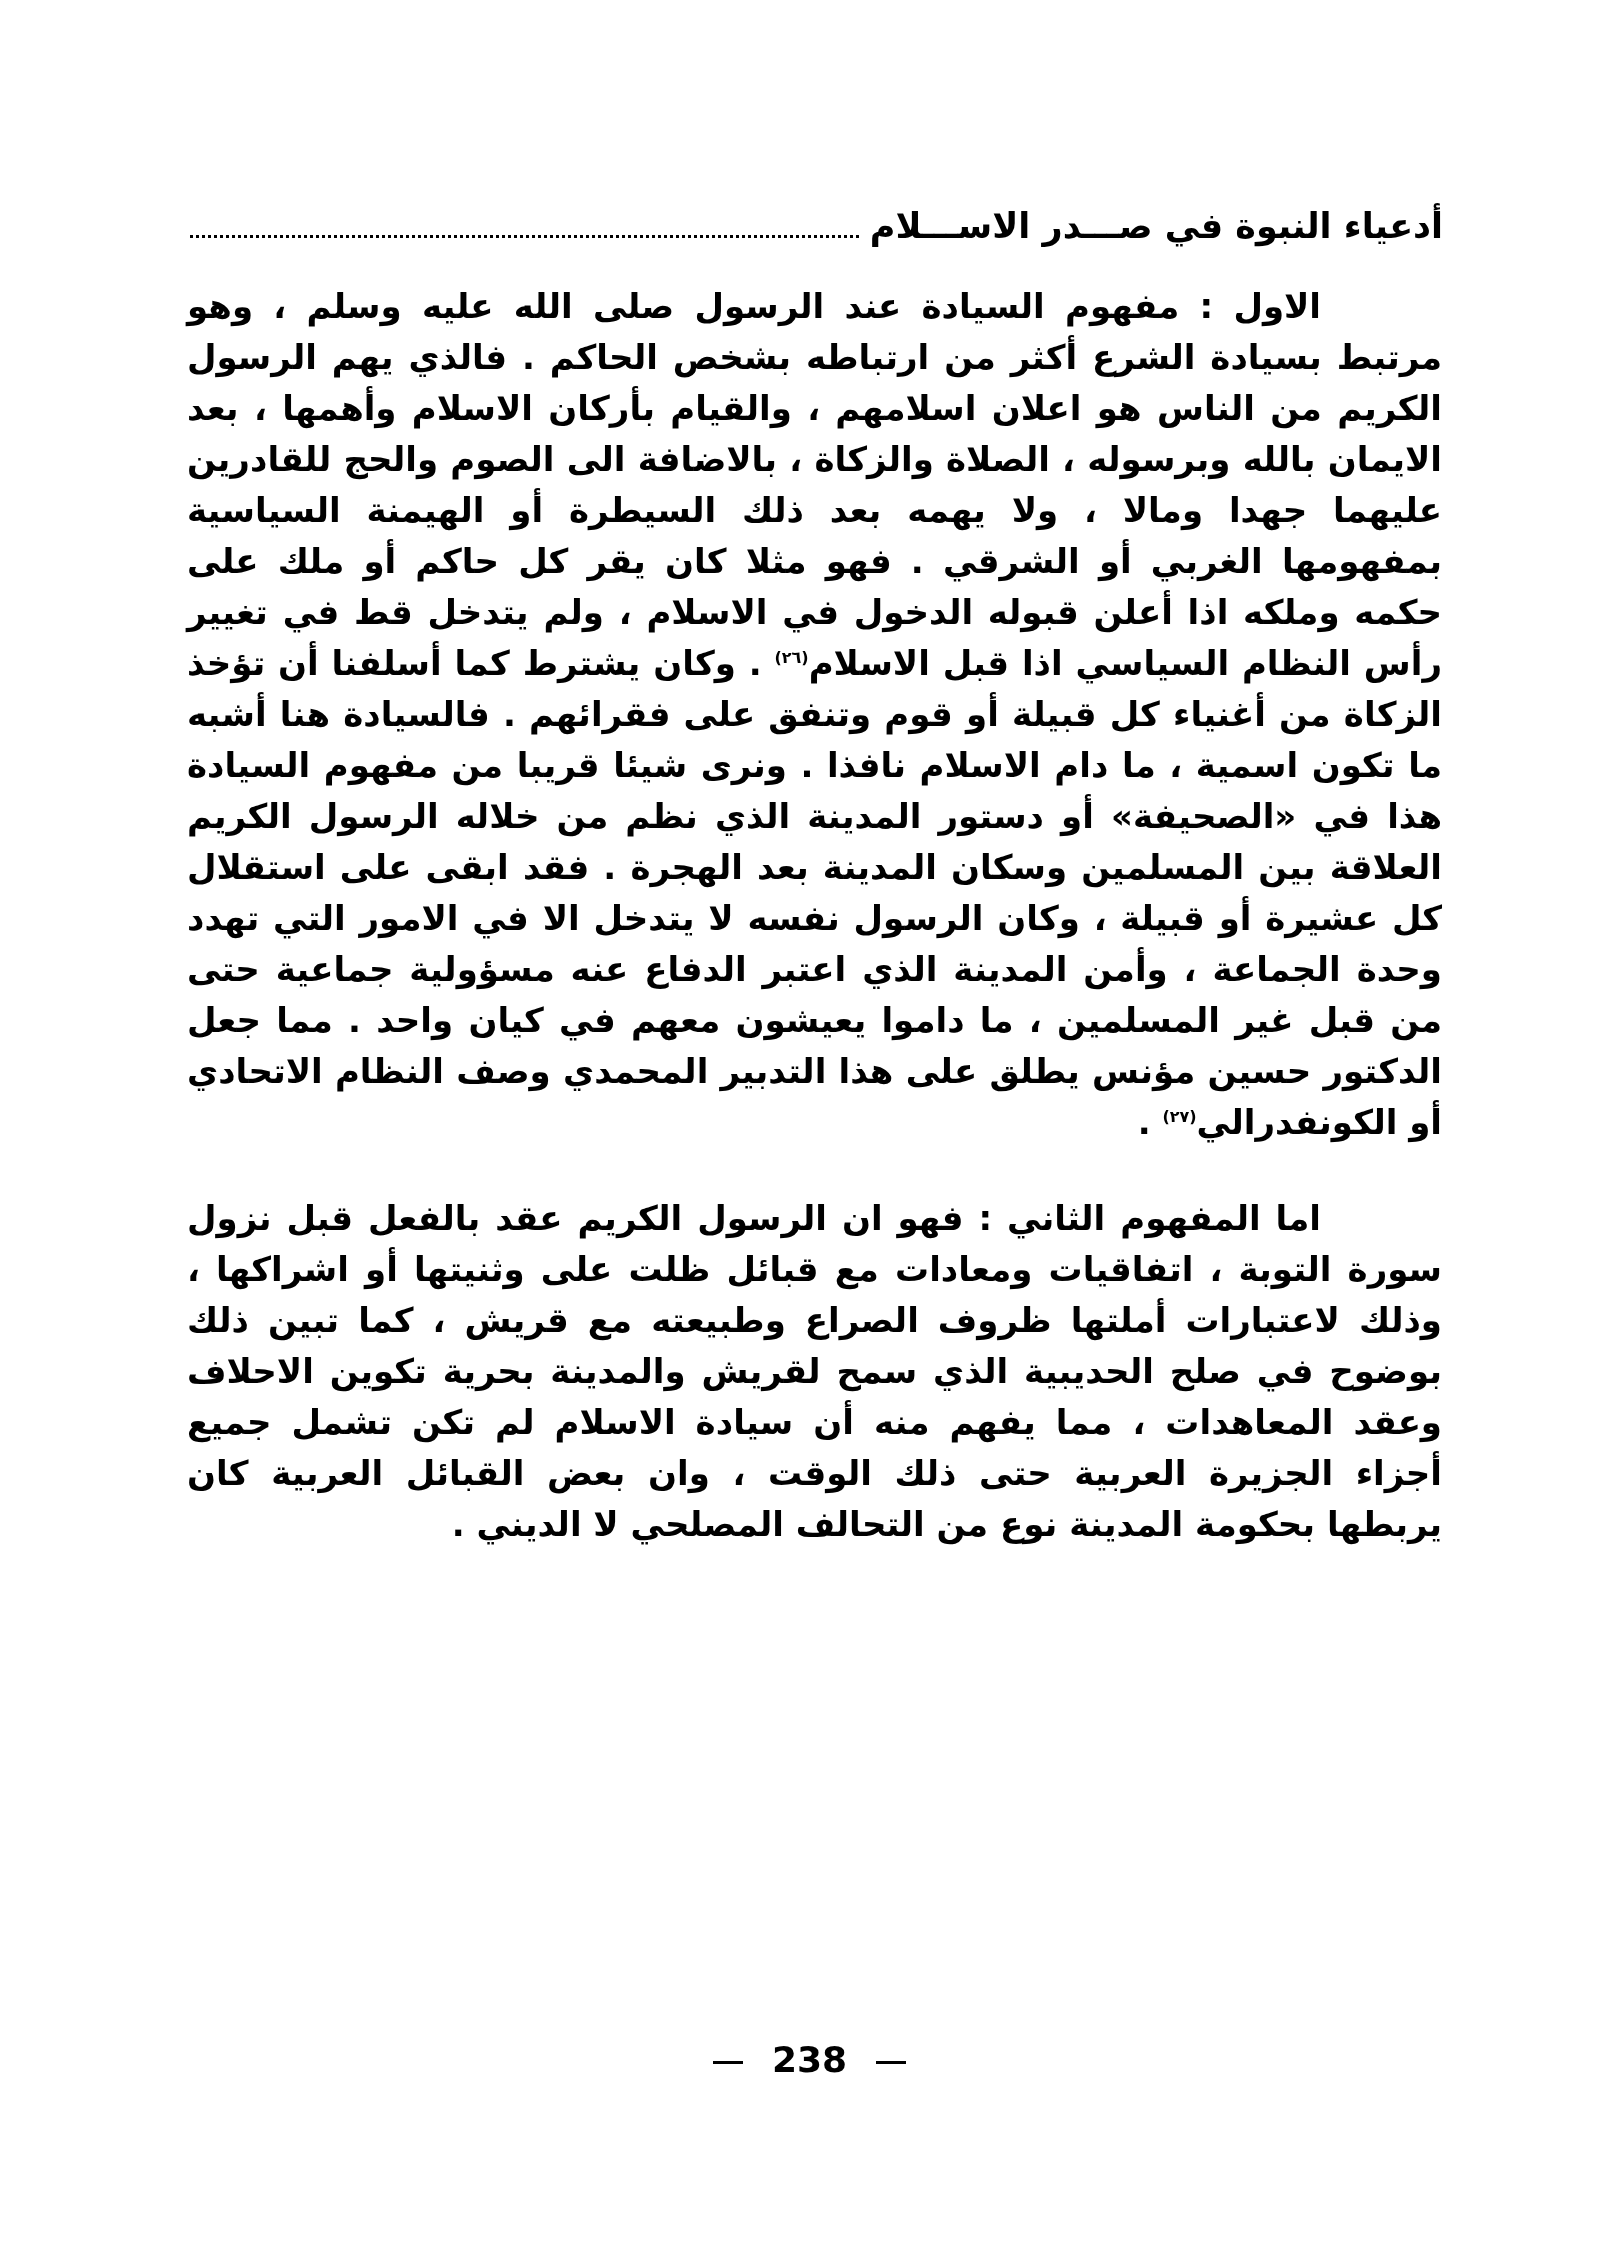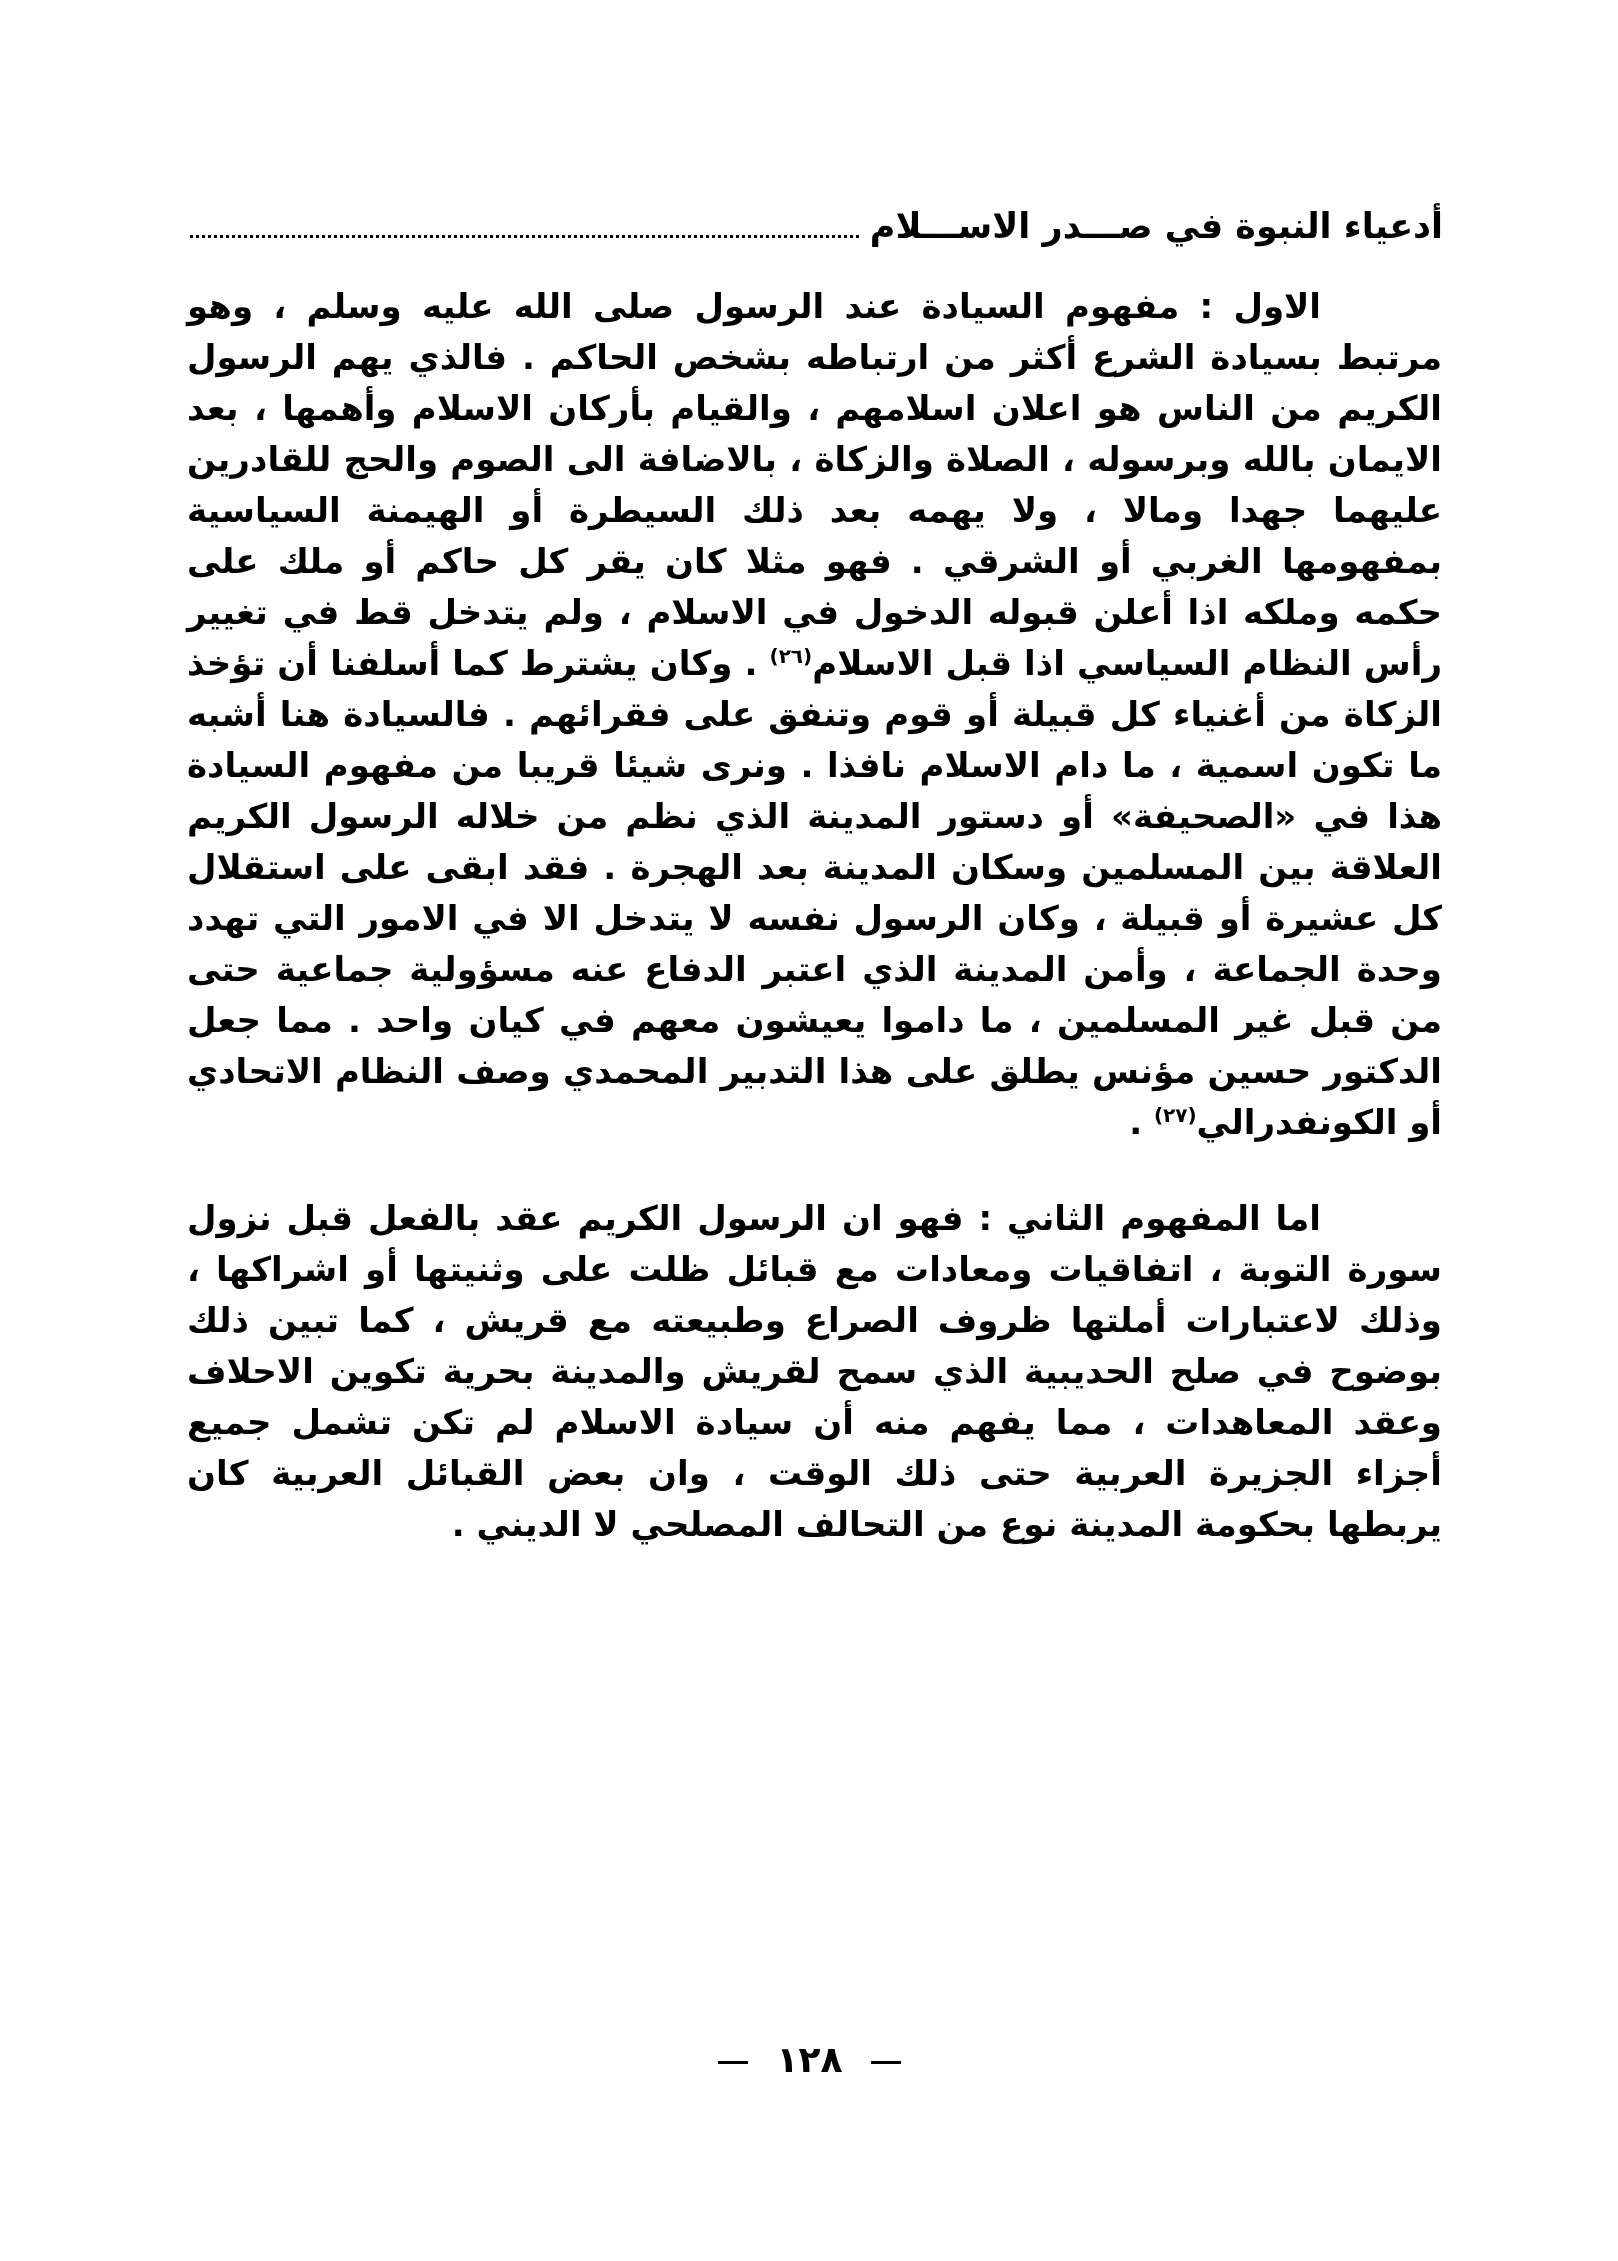--- a/index.html
+++ b/index.html
@@ -18,21 +18,21 @@
   }
   .running-head .leader {
     flex: 1; border-bottom: 3.8px dotted #000; margin-bottom: 9px; height: 0;
   }
   .body-text {
     position: absolute; left: 187px; width: 1255px; top: 281px;
     direction: rtl; text-align: justify; text-align-last: right;
     font-weight: bold; font-size: 34px; line-height: 51px;
   }
   .body-text p { margin: 0 0 45px 0; text-indent: 121px; }
-  sup.fn { font-size: 20px; vertical-align: super; line-height: 0; }
+  sup.fn { font-size: 16px; vertical-align: super; line-height: 0; }
   .folio {
     position: absolute; top: 2039px; left: 0; width: 1619px; text-align: center;
     font-weight: bold; font-size: 36px; direction: rtl;
   }
   .folio .dash { display: inline-block; width: 30px; border-bottom: 3.8px solid #000; vertical-align: middle; margin: 0 29px; }
 </style>
 </head>
 <body>
 
 <div class="page">
@@ -45,17 +45,17 @@
   <div class="body-text">
 
     <p><span>الاول : مفهوم السيادة عند الرسول صلى الله عليه وسلم ، وهو مرتبط بسيادة الشرع أكثر من ارتباطه بشخص الحاكم . فالذي يهم الرسول الكريم من الناس هو اعلان اسلامهم ، والقيام بأركان الاسلام وأهمها ، بعد الايمان بالله وبرسوله ، الصلاة والزكاة ، بالاضافة الى الصوم والحج للقادرين عليهما جهدا ومالا ، ولا يهمه بعد ذلك السيطرة أو الهيمنة السياسية بمفهومها الغربي أو الشرقي . فهو مثلا كان يقر كل حاكم أو ملك على حكمه وملكه اذا أعلن قبوله الدخول في الاسلام ، ولم يتدخل قط في تغيير رأس النظام السياسي اذا قبل الاسلام</span><sup class="fn">(٢٦)</sup><span> . وكان يشترط كما أسلفنا أن تؤخذ الزكاة من أغنياء كل قبيلة أو قوم وتنفق على فقرائهم . فالسيادة هنا أشبه ما تكون اسمية ، ما دام الاسلام نافذا . ونرى شيئا قريبا من مفهوم السيادة هذا في «الصحيفة» أو دستور المدينة الذي نظم من خلاله الرسول الكريم العلاقة بين المسلمين وسكان المدينة بعد الهجرة . فقد ابقى على استقلال كل عشيرة أو قبيلة ، وكان الرسول نفسه لا يتدخل الا في الامور التي تهدد وحدة الجماعة ، وأمن المدينة الذي اعتبر الدفاع عنه مسؤولية جماعية حتى من قبل غير المسلمين ، ما داموا يعيشون معهم في كيان واحد . مما جعل الدكتور حسين مؤنس يطلق على هذا التدبير المحمدي وصف النظام الاتحادي أو الكونفدرالي</span><sup class="fn">(٢٧)</sup><span> .</span></p>
 
 
     <p><span>اما المفهوم الثاني : فهو ان الرسول الكريم عقد بالفعل قبل نزول سورة التوبة ، اتفاقيات ومعادات مع قبائل ظلت على وثنيتها أو اشراكها ، وذلك لاعتبارات أملتها ظروف الصراع وطبيعته مع قريش ، كما تبين ذلك بوضوح في صلح الحديبية الذي سمح لقريش والمدينة بحرية تكوين الاحلاف وعقد المعاهدات ، مما يفهم منه أن سيادة الاسلام لم تكن تشمل جميع أجزاء الجزيرة العربية حتى ذلك الوقت ، وان بعض القبائل العربية كان يربطها بحكومة المدينة نوع من التحالف المصلحي لا الديني .</span></p>
 
   </div>
 
   <div class="folio">
-    <span class="dash"></span><span>١٢٨</span><span class="dash"></span>
+    <span class="dash"></span><span>238</span><span class="dash"></span>
   </div>
 
 </div>
 
 
 </body></html>

